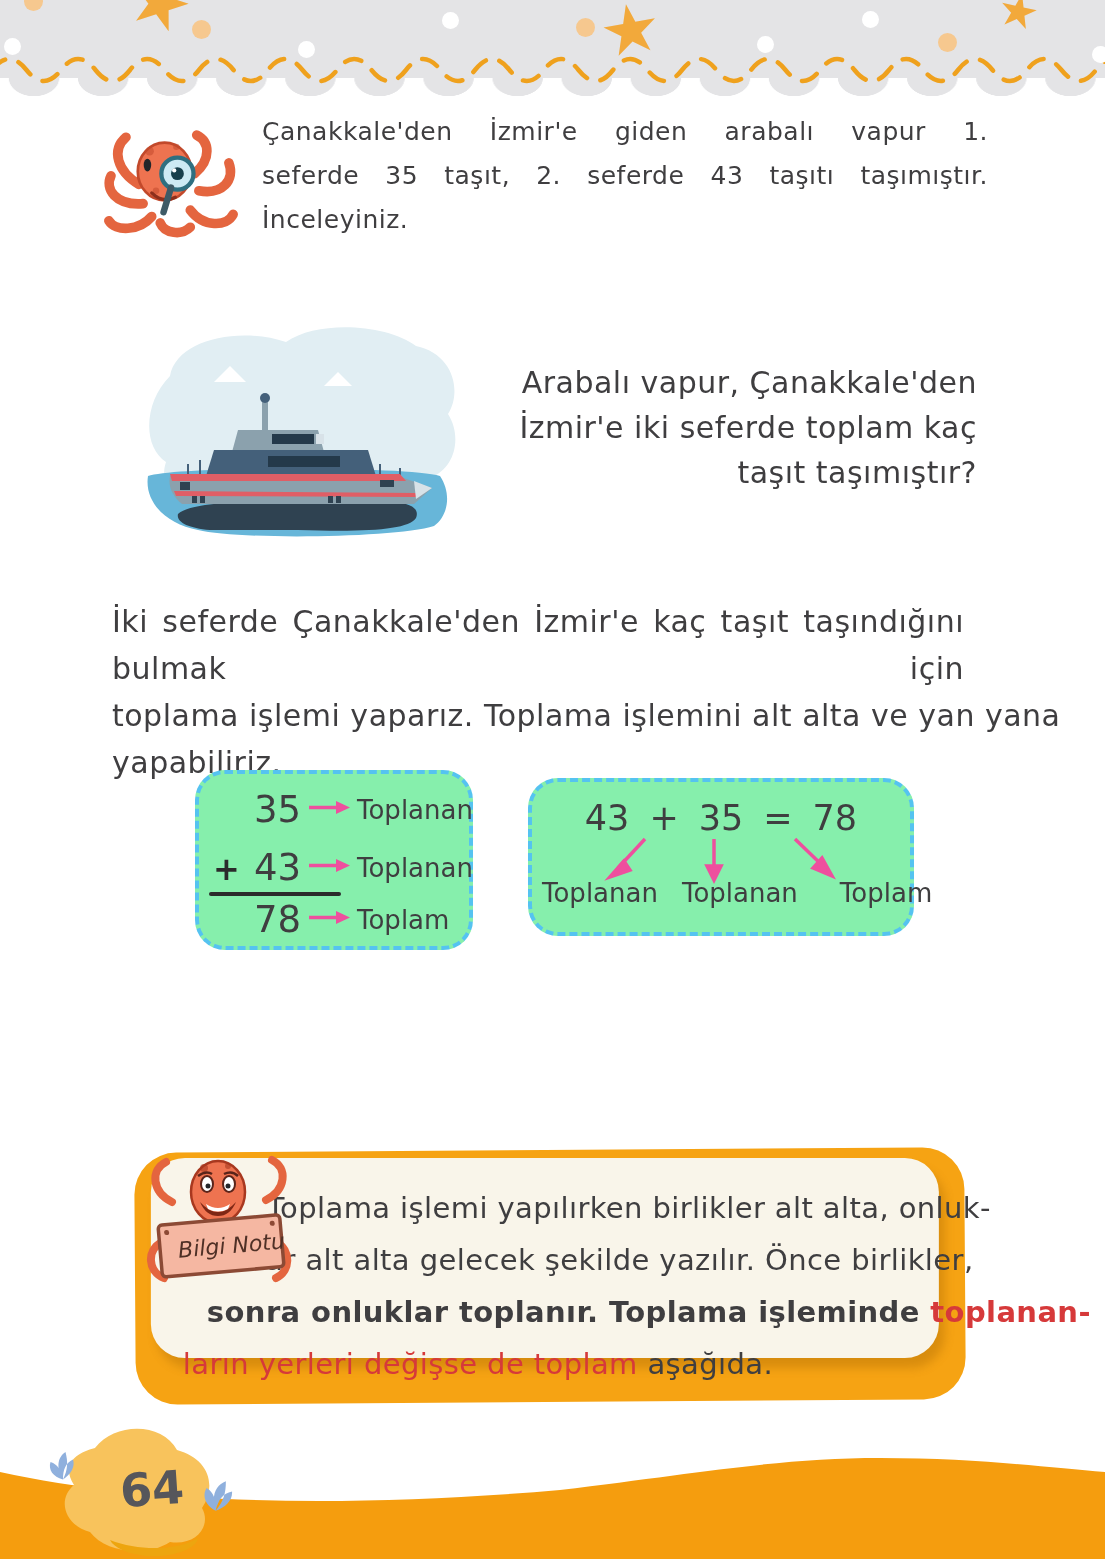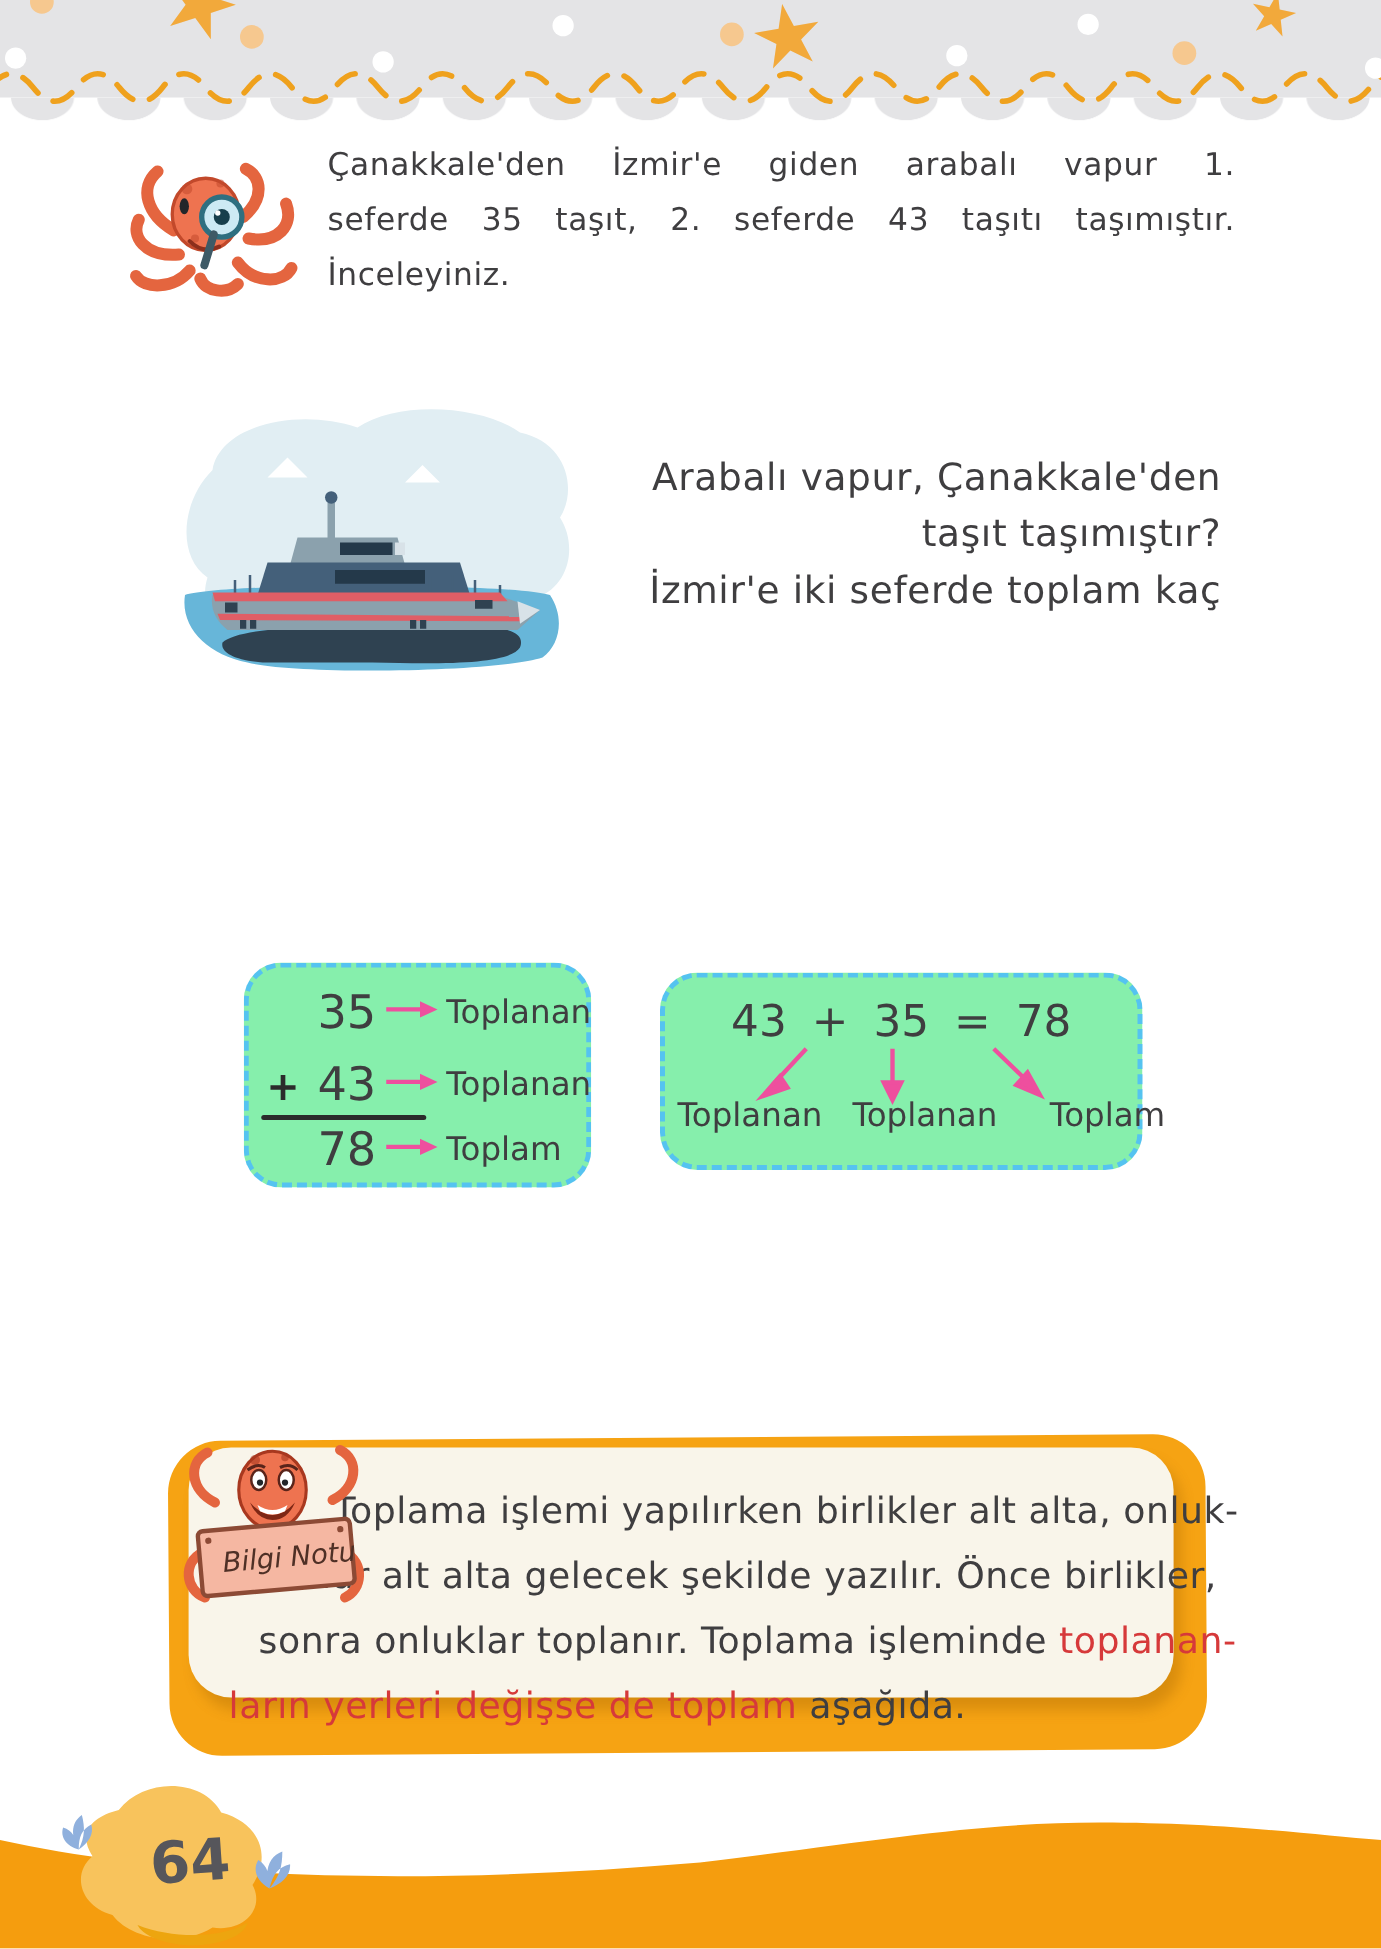--- a/index.html
+++ b/index.html
@@ -140,24 +140,29 @@
     <rect x="62" y="164" width="10" height="8" fill="#2f4251"></rect>
     <rect x="74" y="178" width="5" height="7" fill="#2f4251"></rect>
       <rect x="82" y="178" width="5" height="7" fill="#2f4251"></rect>
     <rect x="210" y="178" width="5" height="7" fill="#2f4251"></rect>
       <rect x="218" y="178" width="5" height="7" fill="#2f4251"></rect>
     <rect x="262" y="162" width="14" height="7" fill="#2f4251"></rect>
   </svg>
 
   <div class="question">
     <div class="tline">Arabalı vapur, Çanakkale'den</div>
+    <div class="tline">İzmir'e iki seferde toplam kaç</div>
     <div class="tline">taşıt taşımıştır?</div>
-    <div class="tline">İzmir'e iki seferde toplam kaç</div>
-  </div>
-
+  </div>
+
+  <div class="para">
+    <div class="tline just">İki seferde Çanakkale'den İzmir'e kaç taşıt taşındığını bulmak için</div>
+    <div class="tline">toplama işlemi yaparız. Toplama işlemini alt alta ve yan yana</div>
+    <div class="tline">yapabiliriz.</div>
+  </div>
 
   <div class="dbox vbox">
     <div class="vrow" style="top:14px;">
       <span class="vnum">35</span>
       <span class="varrow">
         <svg width="44" height="15" viewBox="0 0 44 15">
             <line x1="2" y1="7.5" x2="29" y2="7.5" stroke="#ee4f9e" stroke-width="3.5"></line>
             <path d="M29,1 L43,7.5 L29,14 Z" fill="#ee4f9e"></path>
           </svg>
       </span>
@@ -211,21 +216,21 @@
       <span style="margin-left:42px;">Toplam</span>
     </div>
   </div>
 
 
   <div class="note-outer">
     <div class="note-inner">
       <div class="note-text">
         <div class="nl" style="margin-left:116px;">Toplama işlemi yapılırken birlikler alt alta, onluk-</div>
         <div class="nl" style="margin-left:106px;">lar alt alta gelecek şekilde yazılır. Önce birlikler,</div>
-        <div class="nl" style="margin-left:56px;"><span>sonra onluklar toplanır. Toplama işleminde </span><span class="red">toplanan-</span></div>
+        <div class="nl" style="margin-left:56px;font-weight:bold;"><span>sonra onluklar toplanır. Toplama işleminde </span><span class="red">toplanan-</span></div>
         <div class="nl" style="margin-left:32px;"><span class="red">ların yerleri değişse de toplam </span><span>aşağıda.</span></div>
       </div>
     </div>
   </div>
 
   <svg class="note-octo" viewBox="0 0 160 160">
     <g fill="none" stroke="#e4653f" stroke-width="8" stroke-linecap="round">
       <path d="M32,56 C12,46 10,24 26,16"></path>
       <path d="M126,54 C146,44 148,22 132,14"></path>
       <path d="M22,96 C6,104 8,126 24,132"></path>

